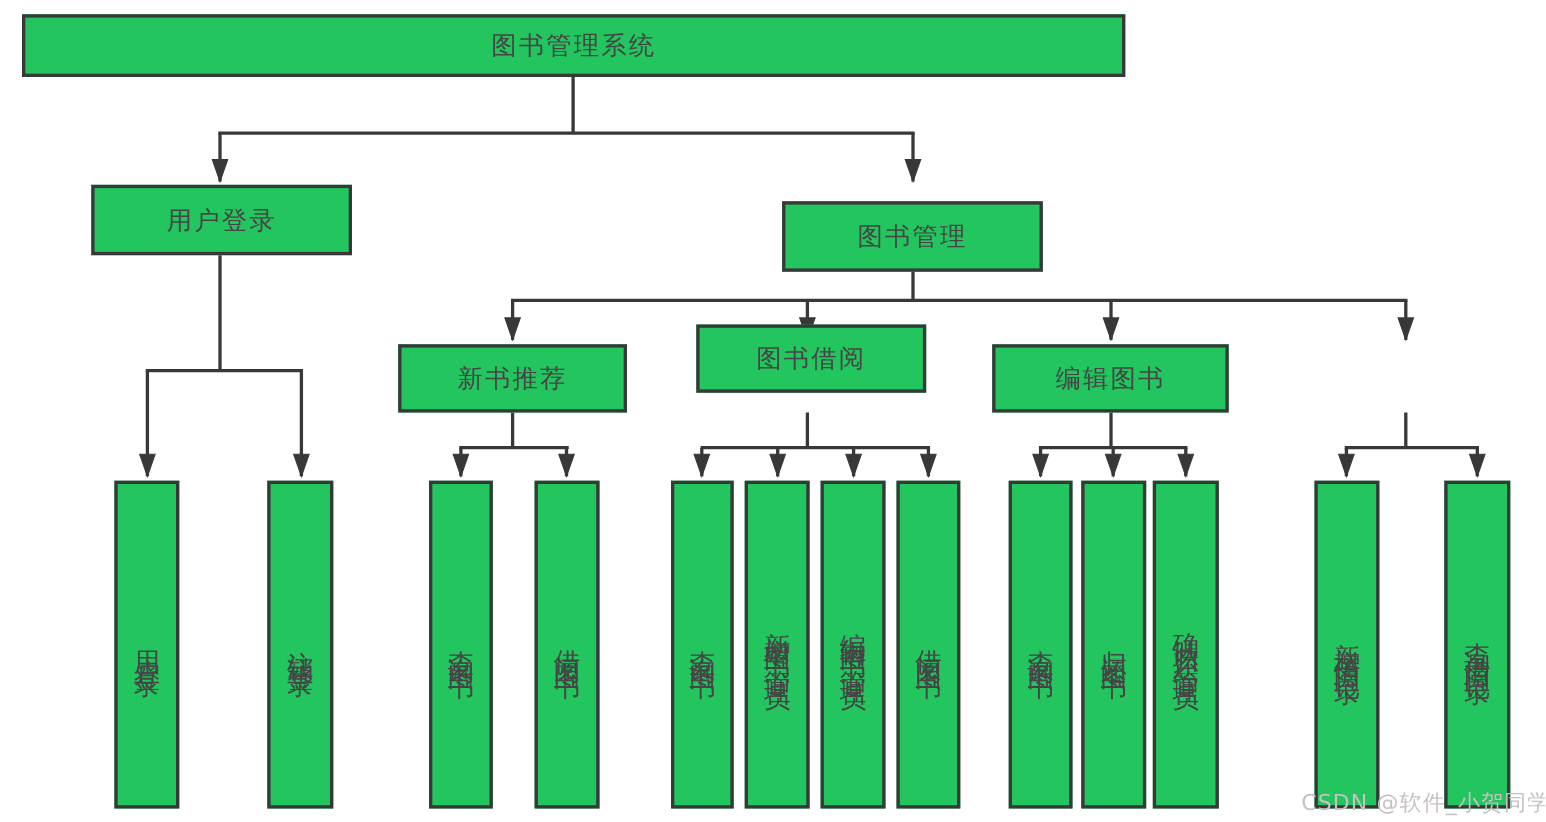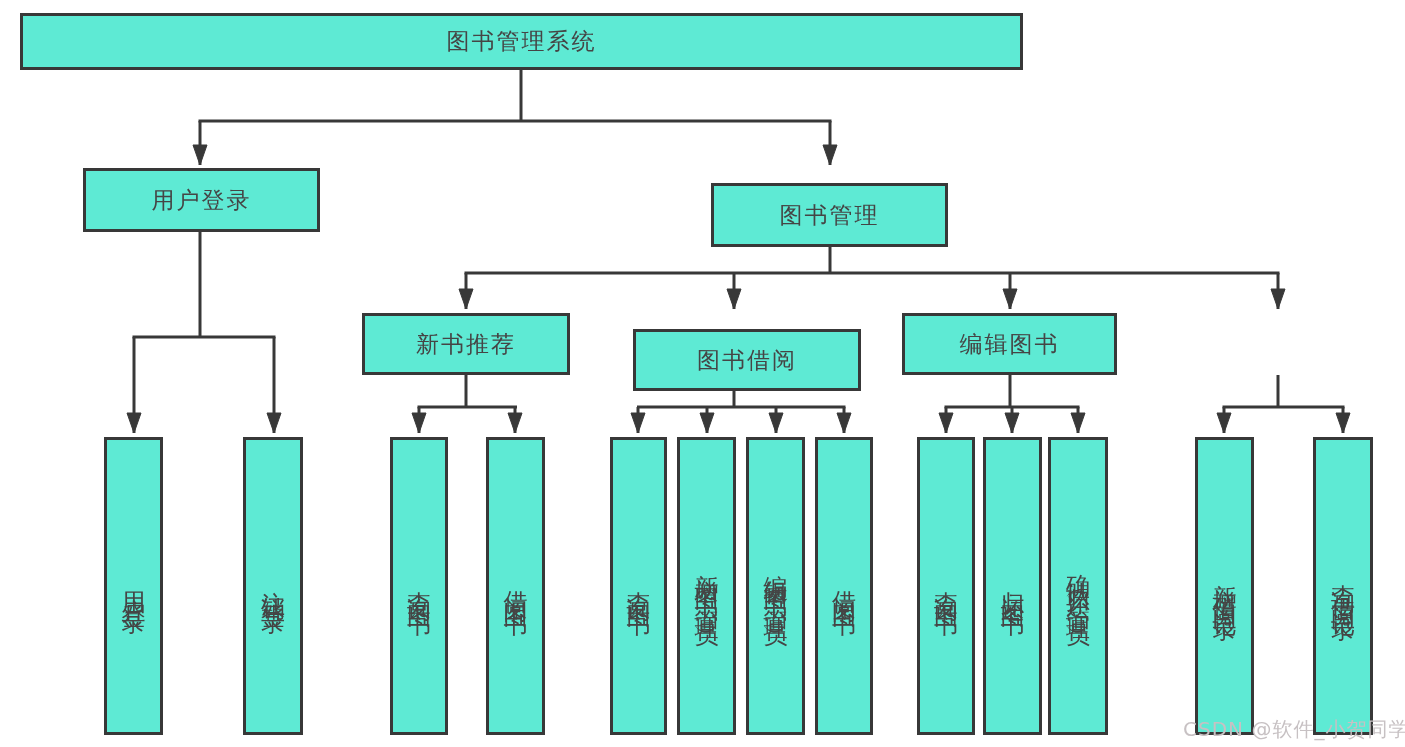--- a/index.html
+++ b/index.html
@@ -14,21 +14,21 @@
   #wires {
     position: absolute;
     left: 0; top: 0;
     width: 1405px; height: 747px;
     pointer-events: none;
   }
   .node {
     position: absolute;
     box-sizing: border-box;
     border: 3px solid #383838;
-    background: #5eead4;
+    background: #22c55e;
     display: flex;
     align-items: center;
     justify-content: center;
     color: #454545;
   }
   .h-node .lbl {
     font-size: 23px;
     letter-spacing: 2px;
     white-space: nowrap;
   }
@@ -113,21 +113,21 @@
   <div class="node h-node" style="left:83px; top:168px; width:237px; height:64px;">
     <span class="lbl">用户登录</span>
   </div>
   <div class="node h-node" style="left:711px; top:183px; width:237px; height:64px;">
     <span class="lbl">图书管理</span>
   </div>
 
   <div class="node h-node" style="left:362px; top:313px; width:208px; height:62px;justify-content:center;">
     <span class="lbl">新书推荐</span>
   </div>
-  <div class="node h-node" style="left:633px; top:329px; width:228px; height:62px;">
+  <div class="node h-node" style="left:633px; top:295px; width:209px; height:62px;">
     <span class="lbl">图书借阅</span>
   </div>
   <div class="node h-node" style="left:902px; top:313px; width:215px; height:62px;">
     <span class="lbl">编辑图书</span>
   </div>
 
   <div class="node v-node" style="left:104px; top:437px; width:59px; height:298px;">
     <span class="lbl">用户登录</span>
   </div>
   <div class="node v-node" style="left:243px; top:437px; width:60px; height:298px;">

